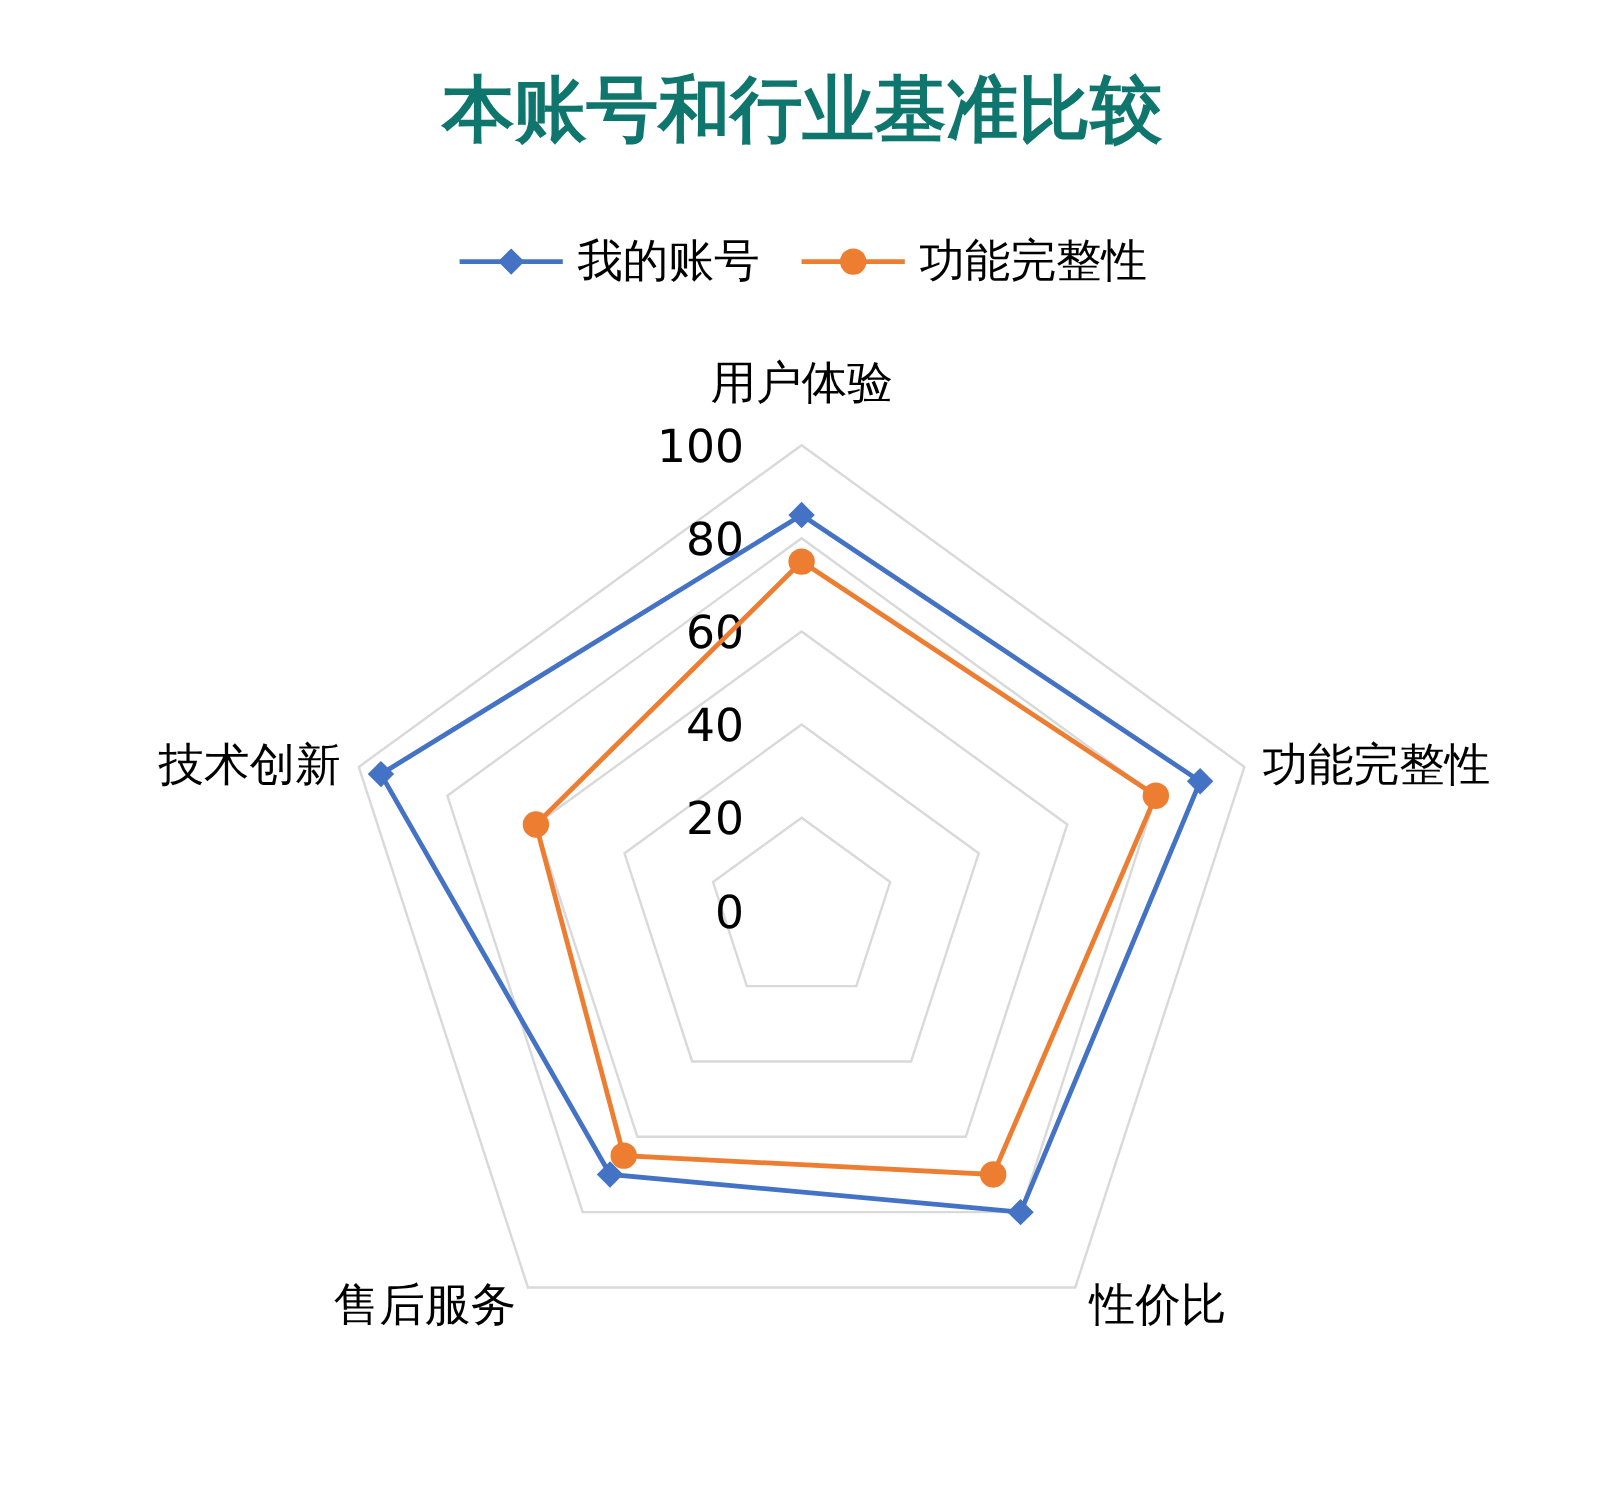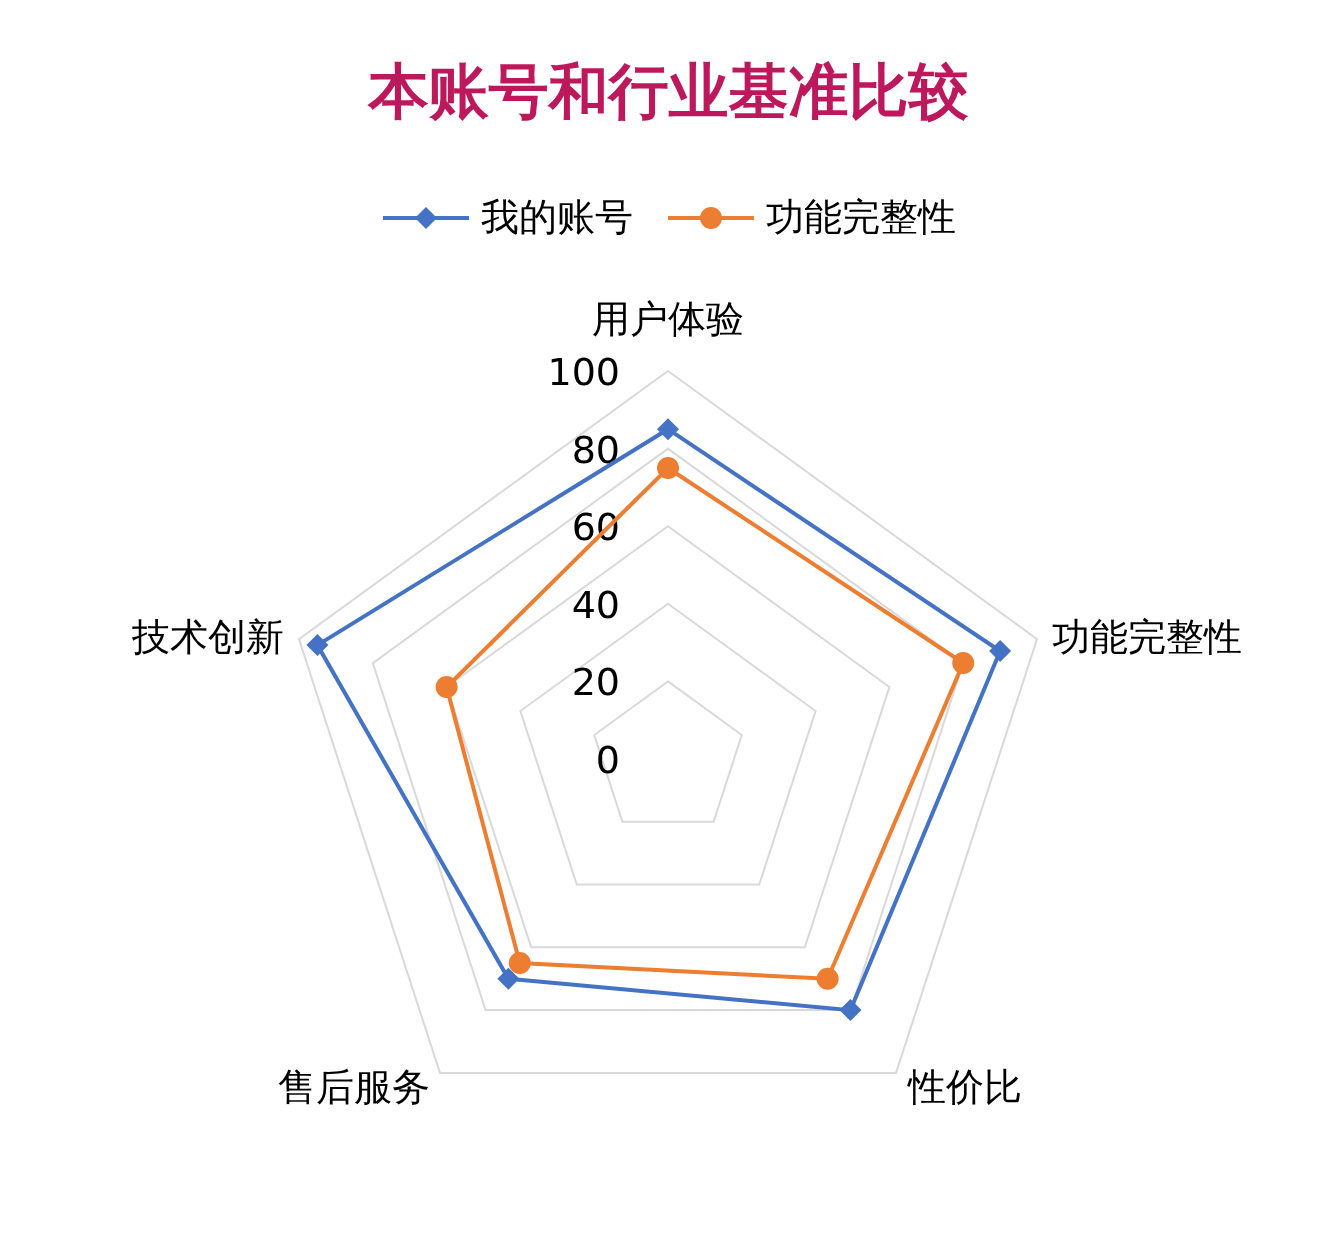--- a/index.html
+++ b/index.html
@@ -1,17 +1,17 @@
 <!DOCTYPE html>
 <html><head>
 <meta charset="utf-8">
 <style>
   html,body{margin:0;padding:0;background:#ffffff;}
   body{width:1337px;height:1260px;position:relative;overflow:hidden;font-family:"DejaVu Sans","Liberation Sans",sans-serif;}
-  .title{position:absolute;left:0;top:52px;width:1337px;text-align:center;font-size:60px;font-weight:bold;color:#be185d;}
+  .title{position:absolute;left:0;top:52px;width:1337px;text-align:center;font-size:60px;font-weight:bold;color:#0f766e;}
   .legend{position:absolute;left:0;top:192px;width:1337px;display:flex;justify-content:center;align-items:flex-start;gap:33px;}
   .legend-item{display:flex;align-items:center;gap:10px;font-size:38px;color:#000;}
   .legend-swatch{width:90px;height:40px;}
   svg.chart{position:absolute;left:0;top:0;}
   .cat-label{font-size:38px;fill:#000;font-family:"DejaVu Sans","Liberation Sans",sans-serif;}
   .tick-label{font-size:38px;fill:#000;font-family:"DejaVu Sans","Liberation Sans",sans-serif;}
 </style>
 </head>
 <body>
 

